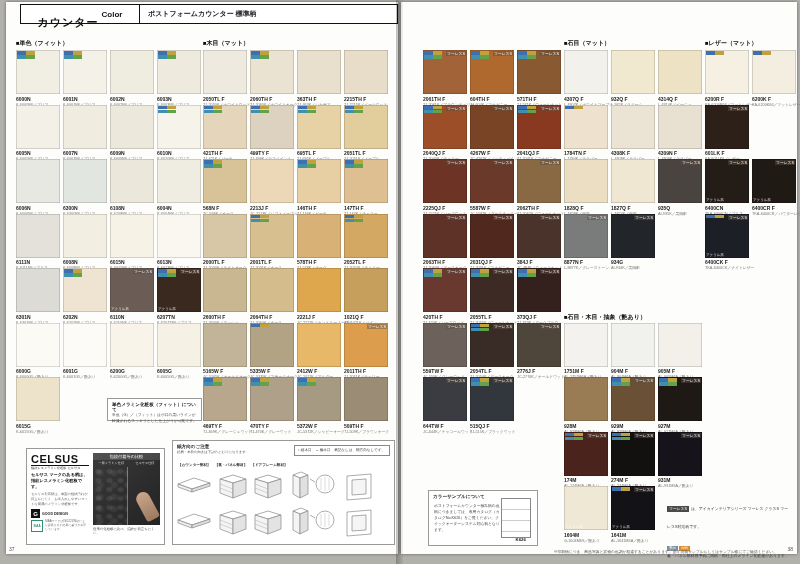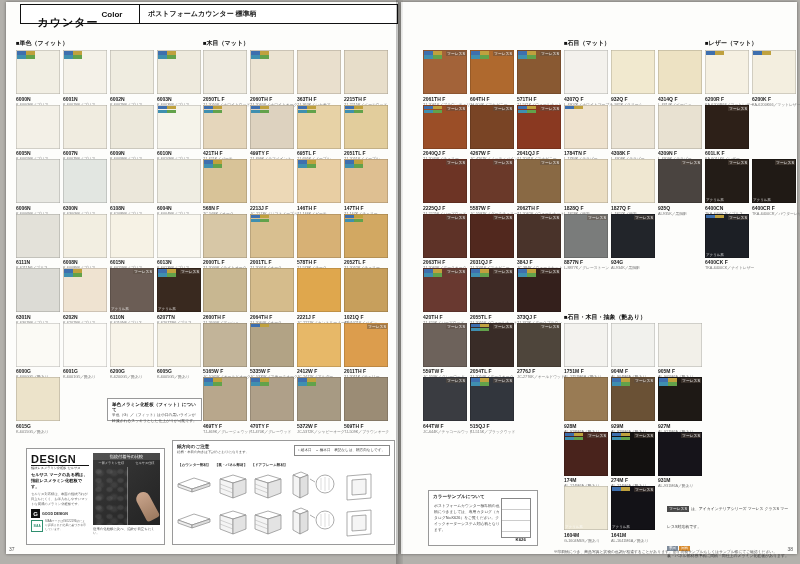--- a/index.html
+++ b/index.html
@@ -89,21 +89,21 @@
     <div class="header-sub">ポストフォームカウンター 標準柄</div>
   </div>
 
   <div class="box tnote">
     <div class="note-title">単色メラミン化粧板（フィット）について</div>
     <div class="note-body">単色（G）／（フィット）は小口の黒いラインが軽減されるスッキリとした仕上がりが可能です。</div>
   </div>
 
   <div class="box celsus">
     <div class="cel-left">
-      <div class="cel-logo">DESIGN</div>
+      <div class="cel-logo">CELSUS</div>
       <div class="cel-logo-sub">指紋レスメラミン化粧板 セルサス</div>
       <div class="cel-head">セルサス マークのある柄は、指紋レスメラミン化粧板です。</div>
       <div class="cel-body">セルサス対応柄は、表面の指紋汚れが目立ちにくく、お手入れしやすいマットな質感のメラミン化粧板です。</div>
       <div class="gd">
         <span class="gd-g">G</span>
         <span class="gd-txt">GOOD DESIGN</span>
       </div>
       <div class="siaa">
         <span class="siaa-sq">SIAA</span>
         <span class="siaa-txt">SIAAマークはISO22196法により評価された結果に基づき表示しています。</span>

